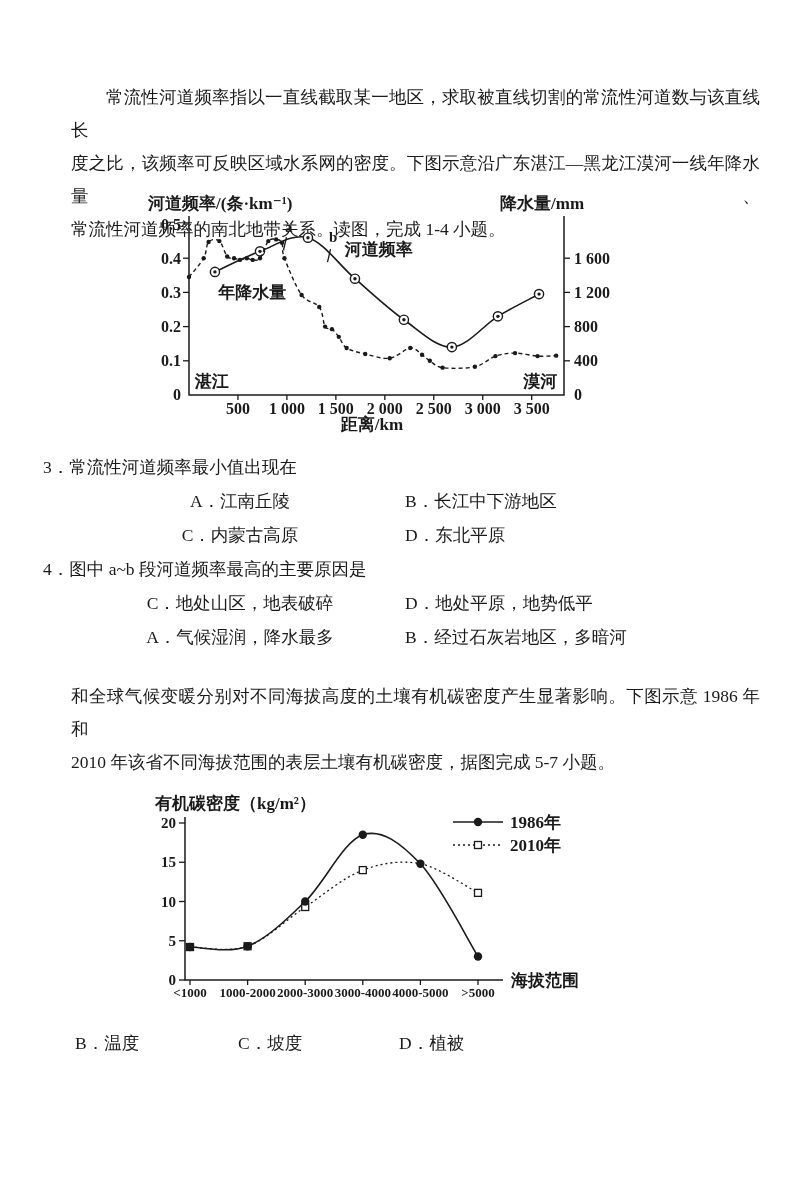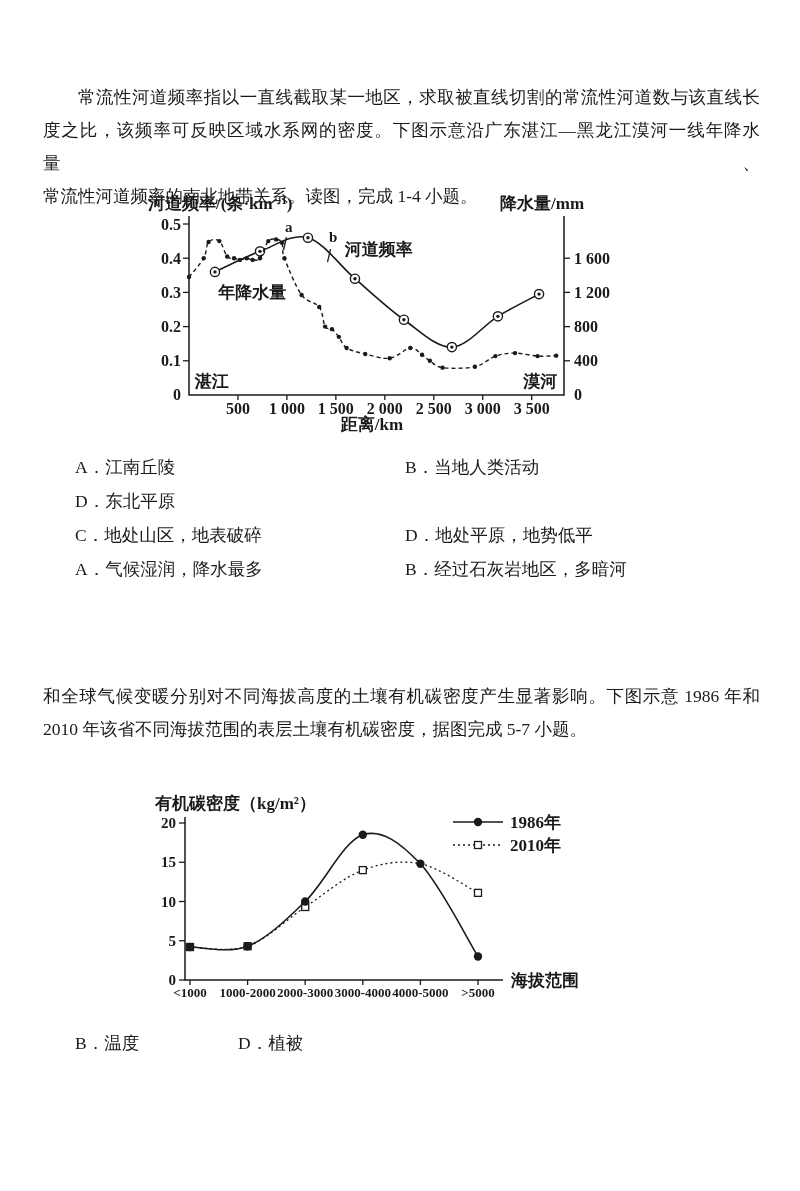--- a/index.html
+++ b/index.html
@@ -1,25 +1,25 @@
 <!DOCTYPE html>
 <html><head>
 <meta charset="utf-8">
 <style>
   html,body{margin:0;padding:0;background:#ffffff;}
   .page{position:relative;width:800px;height:1191px;background:#ffffff;overflow:hidden;
         font-family:"Liberation Serif","DejaVu Serif",serif;color:#1a1a1a;}
   .para{position:absolute;left:43px;width:717px;font-size:17.5px;line-height:33px;}
-  .pline{text-align:justify;text-align-last:justify;white-space:normal;}
+  .pline{text-align:justify;text-align-last:justify;white-space:normal;margin-left:28px;}
   .pline.indent{text-indent:35px;}
   .pline.last{text-align-last:left;}
   .qblock{position:absolute;left:43px;width:717px;font-size:17.5px;}
   .row{height:34px;line-height:34px;white-space:nowrap;}
   .orow{display:flex;padding-left:32px;}
-  .opt1{width:330px;}
+  .opt1{width:330px;text-align:center;}
   .w5a{width:174px;} .w5b{width:163px;} .w5c{width:161px;}
   .chart{position:absolute;}
   .chart svg{overflow:visible;display:block;}
   svg text{fill:#1a1a1a;}
   .num{font:bold 16px "Liberation Serif","DejaVu Serif",serif;}
   .num2{font:bold 15px "Liberation Serif","DejaVu Serif",serif;}
   .num2s{font:bold 13px "Liberation Serif","DejaVu Serif",serif;}
   .clabel{font:bold 17px "Liberation Serif","DejaVu Serif",serif;}
   .clabel2{font:bold 17px "Liberation Serif","DejaVu Serif",serif;}
   .abl{font:bold 15px "Liberation Serif","DejaVu Serif",serif;}
@@ -129,26 +129,33 @@
         <text x="136.95300261096605" y="33.524" text-anchor="start" class="abl">a</text>
         <text x="181.01305483028722" y="44.126000000000005" text-anchor="start" class="abl">b</text>
         <text x="196.67885117493472" y="57.464" text-anchor="start" class="clabel">河道频率</text>
         <text x="70.3733681462141" y="99.53000000000002" text-anchor="start" class="clabel">年降水量</text>
         <text x="46.87467362924282" y="189.476" text-anchor="start" class="clabel">湛江</text>
         <text x="409.1462140992167" y="189.476" text-anchor="end" class="clabel">漠河</text>
       </svg>
   </div>
 
   <div class="qblock" style="top:450px;">
+    <div class="row">
+      <span>3．</span><span>常流性河道频率最小值出现在</span>
+    </div>
     <div class="row orow">
       <div class="opt1"><span>A．</span><span>江南丘陵</span></div>
-      <div><span>B．</span><span>当地人类活动</span></div>
-    </div>
-    <div class="row orow">
+      <div><span>B．</span><span>长江中下游地区</span></div>
+    </div>
+    <div class="row orow">
+      <div class="opt1"><span>C．</span><span>内蒙古高原</span></div>
       <div><span>D．</span><span>东北平原</span></div>
+    </div>
+    <div class="row">
+      <span>4．</span><span>图中 a~b 段河道频率最高的主要原因是</span>
     </div>
     <div class="row orow">
       <div class="opt1"><span>C．</span><span>地处山区，地表破碎</span></div>
       <div><span>D．</span><span>地处平原，地势低平</span></div>
     </div>
     <div class="row orow">
       <div class="opt1"><span>A．</span><span>气候湿润，降水最多</span></div>
       <div><span>B．</span><span>经过石灰岩地区，多暗河</span></div>
     </div>
   </div>
@@ -203,17 +210,18 @@
         <text x="375" y="33" class="clabel2">1986年</text>
         <line x1="318" y1="50" x2="368" y2="50" stroke="#1a1a1a" stroke-width="1.3" stroke-dasharray="2 3"></line>
         <rect x="339.5" y="46.5" width="7" height="7" fill="#ffffff" stroke="#1a1a1a" stroke-width="1.3"></rect>
         <text x="375" y="56" class="clabel2">2010年</text>
       </svg>
   </div>
 
   <div class="qblock" style="top:1026px;">
     <div class="row orow">
       <div class="w5b"><span>B．</span><span>温度</span></div>
+      <div class="w5c"><span>C．</span><span>坡度</span></div>
       <div><span>D．</span><span>植被</span></div>
     </div>
   </div>
 
 </div>
 
 </body></html>

